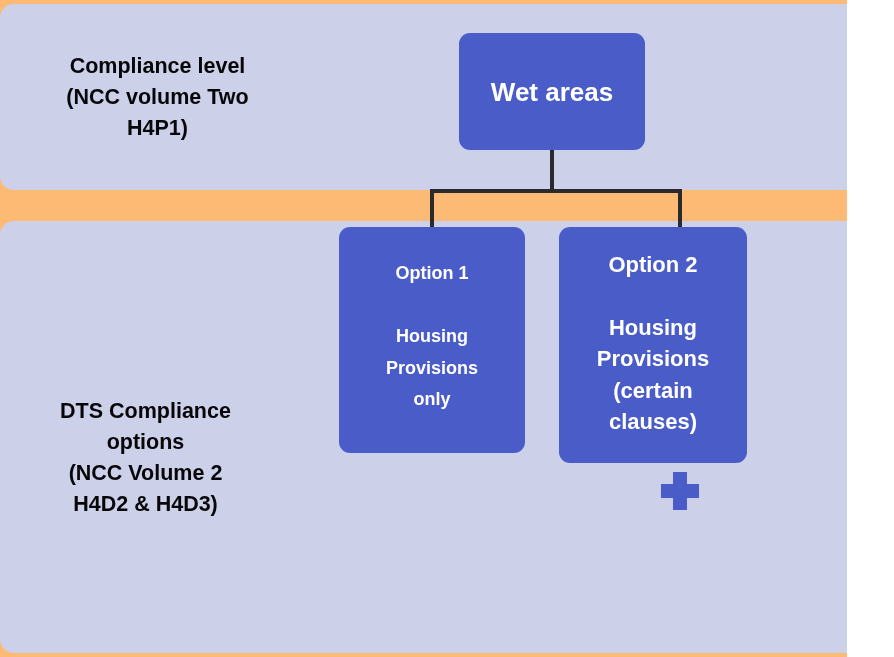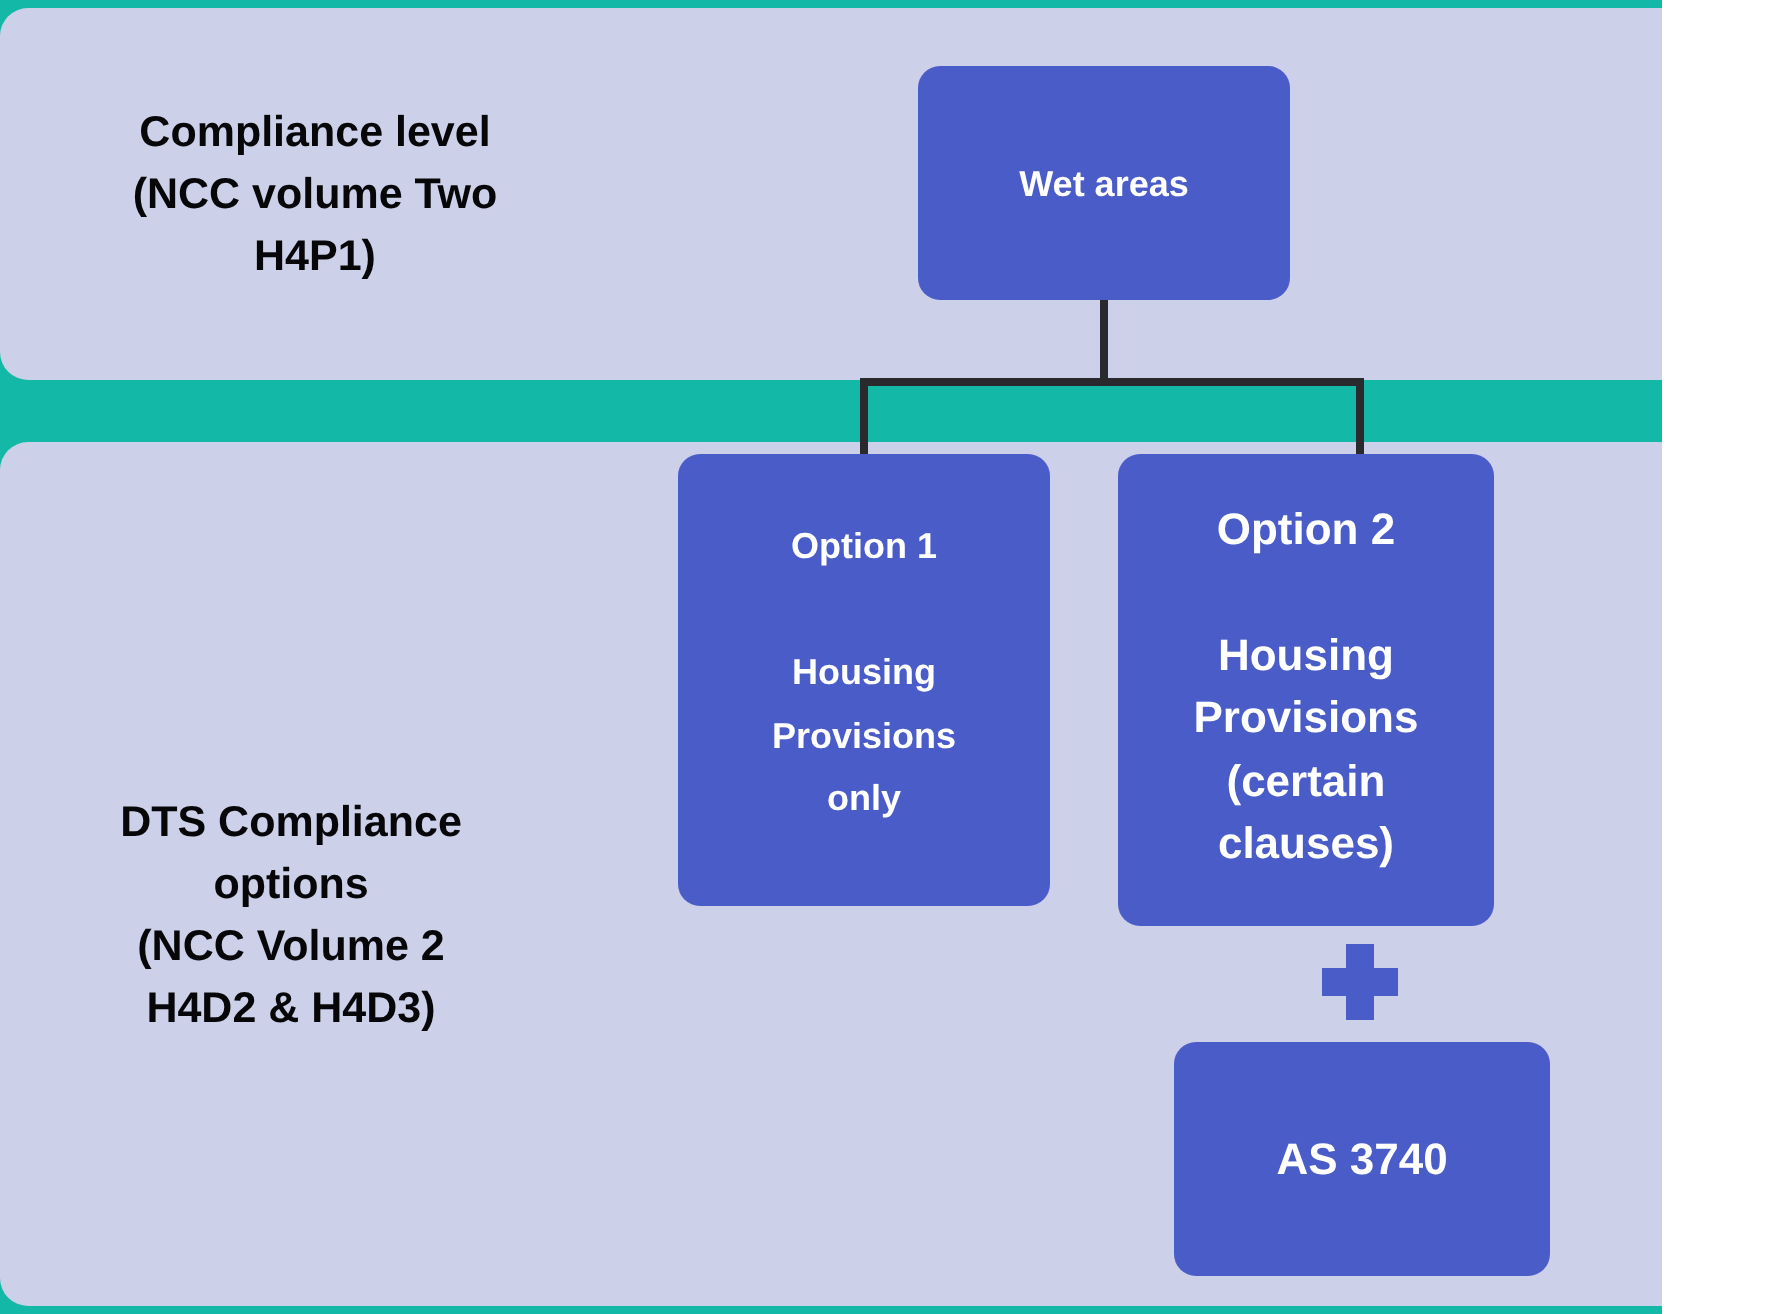--- a/index.html
+++ b/index.html
@@ -7,22 +7,23 @@
     padding: 0;
     background: #ffffff;
   }
   body {
     font-family: "Liberation Sans", sans-serif;
   }
   #canvas {
     position: relative;
     width: 831px;
     height: 657px;
-    background: #14b8a6;
+    background: #fdba74;
     overflow: hidden;
+    padding-left: 16px;
   }
 
   
   .band {
     position: absolute;
     background: #ccd0e8;
     border-radius: 14px;
   }
   #band-top {
     left: 0px;
@@ -101,21 +102,21 @@
     justify-content: center;
     text-align: center;
     white-space: pre-line;
     box-sizing: border-box;
   }
   #node-wet-areas {
     left: 459px;
     top: 33px;
     width: 186px;
     height: 117px;
-    font-size: 18px;
+    font-size: 26px;
     line-height: 28px;
   }
   #node-option-1 {
     left: 339px;
     top: 227px;
     width: 186px;
     height: 226px;
     font-size: 18px;
     line-height: 31.5px;
     padding-bottom: 6px;
@@ -197,15 +198,14 @@
 Housing
 Provisions
 (certain
 clauses)</div>
 
   <div id="plus-icon">
     <div class="bar bar-h"></div>
     <div class="bar bar-v"></div>
   </div>
 
-  <div class="node" id="node-as-3740">AS 3740</div>
 
 </div>
 
 </body></html>

